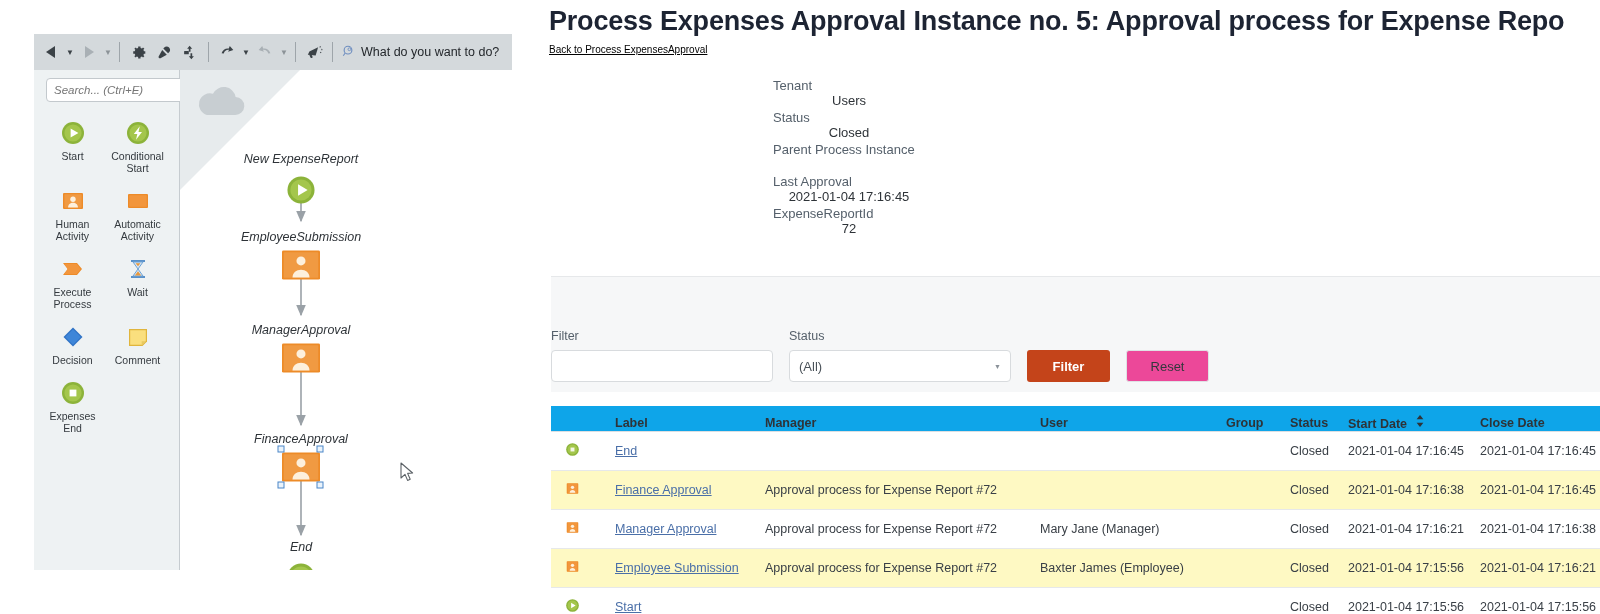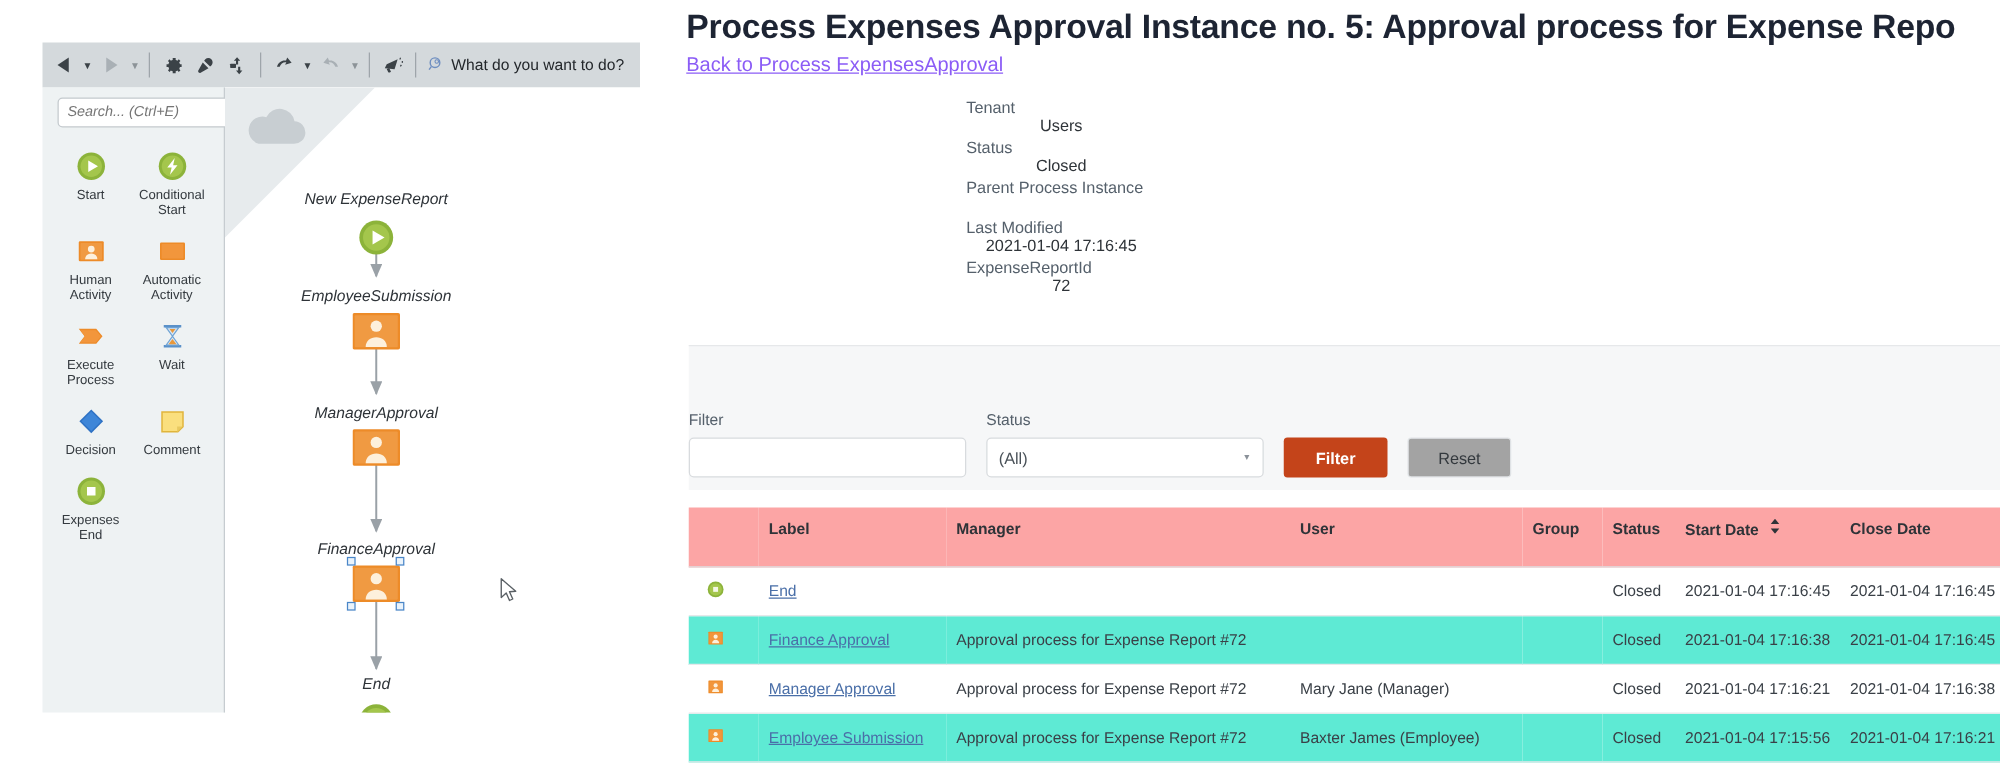--- a/index.html
+++ b/index.html
@@ -81,21 +81,21 @@
 
   
   .webpage { position: absolute; left: 513px; top: 0; width: 1087px; height: 614px; background: #fff; }
   .page-title {
     position: absolute; left: 36px; top: 6px; width: 1400px;
     font-size: 27px; font-weight: bold; color: #1d2433; letter-spacing: -0.2px;
     white-space: nowrap;
   }
   .back-link {
     position: absolute; left: 36px; top: 44px;
-    font-size: 16px; color: #8b5cf6;
+    font-size: 10px; color: #000000;
   }
   .meta { position: absolute; left: 36px; top: 78px; width: 600px; }
   .meta-row { display: flex; height: 32px; align-items: center; flex-direction: column; }
   .meta-key { width: 152px; font-size: 13px; color: #55606b; }
   .meta-val { font-size: 13px; color: #2e3338; }
 
   .filter-card {
     position: absolute; left: 38px; top: 276px; width: 1049px; height: 116px;
     background: #f6f7f8; border-top: 1px solid #e6e8ea;
   }
@@ -112,37 +112,37 @@
     background: #fff; display: flex; align-items: center; justify-content: space-between;
     padding: 0 9px; font-size: 13px; color: #4a5259;
   }
   .sel-caret { font-size: 7px; color: #8a9199; }
   .btn-primary {
     width: 83px; height: 32px; background: #c4441a; color: #fff; border: none;
     border-radius: 3px; font-size: 13px; font-weight: bold;
     font-family: "Liberation Sans", sans-serif; cursor: pointer;
   }
   .btn-secondary {
-    width: 83px; height: 32px; background: #a3a3a3; color: #33383d;
+    width: 83px; height: 32px; background: #ec4899; color: #33383d;
     border: 1px solid #dfe2e5; border-radius: 3px; font-size: 13px;
     font-family: "Liberation Sans", sans-serif; cursor: pointer;
   }
 
   .grid-wrap { position: absolute; left: 38px; top: 406px; width: 1049px; }
   table.grid { width: 1049px; border-collapse: collapse; table-layout: fixed; }
   table.grid th {
     text-align: left; font-size: 12.5px; font-weight: bold; color: #2e3338;
-    padding: 9px 8px 22px 8px; border-bottom: 1px solid #dcdfe2; background: #fca5a5;
+    padding: 9px 8px 0 8px; border-bottom: 1px solid #dcdfe2; background: #0ea5e9;
     white-space: nowrap;
   }
   table.grid td {
     font-size: 12.5px; color: #3a4047; padding: 10px 8px;
     border-bottom: 1px solid #e6e8ea; white-space: nowrap;
   }
-  table.grid tr.row-alt td { background: #5eead4; }
+  table.grid tr.row-alt td { background: #fef9c3; }
   .cell-link { color: #4a6fa8; }
   .c-icon { width: 34px; padding-left: 14px !important; }
   .sort-ico { display: inline-block; margin-left: 5px; font-size: 9px; line-height: 9px; vertical-align: 1px; }
 </style>
 </head>
 <body>
 
 <div class="root">
 
   <div class="designer">
@@ -422,21 +422,21 @@
       </div>
       <div class="meta-row">
         <div class="meta-key">Status</div>
         <div class="meta-val">Closed</div>
       </div>
       <div class="meta-row">
         <div class="meta-key">Parent Process Instance</div>
         <div class="meta-val"></div>
       </div>
       <div class="meta-row">
-        <div class="meta-key">Last Modified</div>
+        <div class="meta-key">Last Approval</div>
         <div class="meta-val">2021-01-04 17:16:45</div>
       </div>
       <div class="meta-row">
         <div class="meta-key">ExpenseReportId</div>
         <div class="meta-val">72</div>
       </div>
     </div>
 
     <div class="filter-card">
       <div class="filter-inner">

